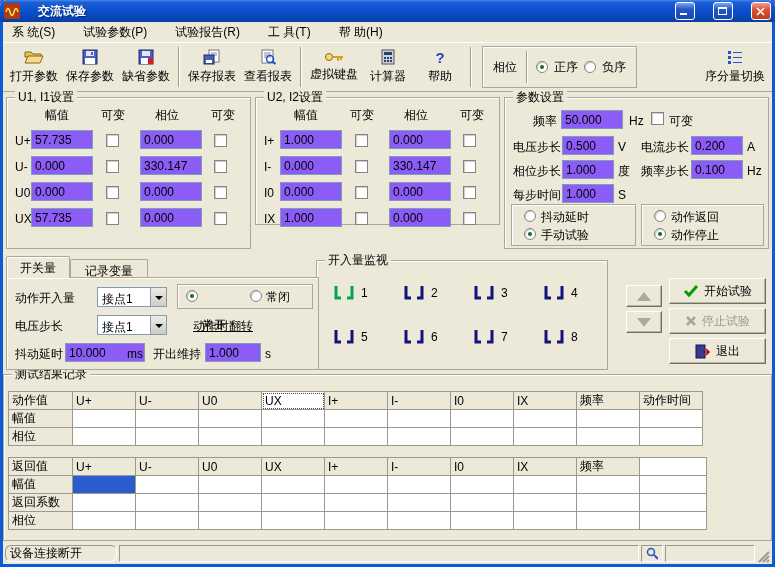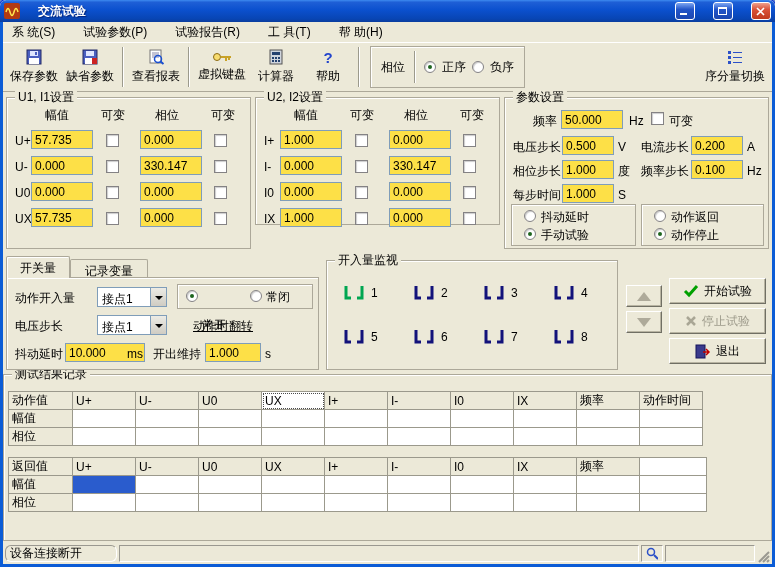--- a/index.html
+++ b/index.html
@@ -17,21 +17,21 @@
 .menubar{position:absolute;left:3px;top:22px;width:775px;height:20px;display:flex;align-items:center;}
 .mitem{padding:2px 9px;margin-right:10px;white-space:nowrap;}
 .toolbar{position:absolute;left:3px;top:42px;width:769px;height:50px;border-top:1px solid #fff;border-bottom:1px solid #ACA899;display:flex;align-items:center;padding:0 3px;}
 .tbtn{display:flex;flex-direction:column;align-items:center;justify-content:center;gap:3px;min-width:52px;height:44px;padding:2px 4px;white-space:nowrap;}
 .tsep{width:2px;height:40px;border-left:1px solid #9C9A8C;border-right:1px solid #fff;margin:0 4px;}
 .phasebox{display:flex;align-items:center;gap:6px;height:42px;border:1px solid #ACA899;box-shadow:inset 1px 1px 0 #fff;padding:0 10px;margin-left:6px;}
 .pdiv{width:1px;height:32px;background:#9C9A8C;box-shadow:1px 0 0 #fff;margin:0 3px;}
 .g{position:absolute;border:1px solid #ACA899;box-shadow:inset 1px 1px 0 #fff;}
 .gt{position:absolute;top:-8px;left:8px;background:#ECE9D8;padding:0 3px;line-height:15px;white-space:nowrap;}
 .lbl{position:absolute;white-space:nowrap;line-height:14px;}
-.txt{position:absolute;height:19px;border:1px solid #7F9DB9;background:#fde047;font-family:inherit;font-size:12px;padding:0 3px;}
+.txt{position:absolute;height:19px;border:1px solid #7F9DB9;background:#8b5cf6;font-family:inherit;font-size:12px;padding:0 3px;}
 .cb{display:inline-block;width:13px;height:13px;background:#fff;border:1px solid #848284;box-shadow:inset 1px 1px 1px rgba(0,0,0,.2);vertical-align:middle;}
 .rad{display:inline-block;position:relative;width:12px;height:12px;background:#fff;border:1px solid #848284;border-radius:50%;box-shadow:inset 1px 1px 1px rgba(0,0,0,.2);vertical-align:middle;}
 .rad.on::after{content:"";position:absolute;left:3px;top:3px;width:4px;height:4px;background:#1e651e;border-radius:50%;}
 .vrow{position:absolute;left:0;width:100%;height:22px;}
 .vrow .rl{position:absolute;left:8px;top:4px;}
 .vrow .a1{left:24px;top:0;width:62px;}
 .vrow .c1{position:absolute;left:99px;top:4px;}
 .vrow .a2{left:133px;top:0;width:62px;}
 .vrow .c2{position:absolute;left:207px;top:4px;}
 .dd{position:absolute;height:20px;background:#fff;border:1px solid #7F9DB9;}
@@ -91,38 +91,55 @@
   <div class="menubar">
     <span class="mitem">系 统(S)</span>
     <span class="mitem">试验参数(P)</span>
     <span class="mitem">试验报告(R)</span>
     <span class="mitem">工 具(T)</span>
     <span class="mitem">帮 助(H)</span>
   </div>
 
   <div class="toolbar">
     <div class="tbtn">
+      <svg width="20" height="15">
+          <path d="M1 2 h6 l2 2 h8 v3 H1z" fill="#E8C35A" stroke="#8B6914"></path>
+          <path d="M1 13 L4 6 h15 l-3 7z" fill="#F7DC8C" stroke="#8B6914"></path>
+        </svg>
+      <span>打开参数</span>
+    </div>
+    <div class="tbtn">
       <svg width="16" height="16">
           <rect x="1" y="1" width="14" height="14" fill="#4A5FC0" stroke="#222a66"></rect>
           <rect x="4" y="2" width="8" height="5" fill="#dfe6ff"></rect>
           <rect x="9" y="3" width="2" height="3" fill="#4A5FC0"></rect>
           <rect x="3" y="9" width="10" height="6" fill="#fff"></rect>
         </svg>
       <span>保存参数</span>
     </div>
     <div class="tbtn">
       <svg width="16" height="16">
           <rect x="1" y="1" width="14" height="14" fill="#4A5FC0" stroke="#222a66"></rect>
           <rect x="4" y="2" width="8" height="5" fill="#dfe6ff"></rect>
           <rect x="3" y="9" width="10" height="6" fill="#fff"></rect>
           <rect x="10" y="9" width="5" height="6" fill="#CC2222"></rect>
         </svg>
       <span>缺省参数</span>
     </div>
     <div class="tsep"></div>
+    <div class="tbtn">
+      <svg width="18" height="16">
+          <rect x="6" y="1" width="10" height="12" fill="#fff" stroke="#777"></rect>
+          <line x1="8" y1="4" x2="14" y2="4" stroke="#88a"></line>
+          <line x1="8" y1="6" x2="14" y2="6" stroke="#88a"></line>
+          <rect x="1" y="6" width="10" height="9" fill="#4A5FC0" stroke="#222a66"></rect>
+          <rect x="3" y="11" width="6" height="3" fill="#fff"></rect>
+        </svg>
+      <span>保存报表</span>
+    </div>
     <div class="tbtn">
       <svg width="18" height="16">
           <rect x="3" y="1" width="11" height="13" fill="#fff" stroke="#777"></rect>
           <line x1="5" y1="4" x2="12" y2="4" stroke="#88a"></line>
           <line x1="5" y1="6" x2="12" y2="6" stroke="#88a"></line>
           <line x1="5" y1="8" x2="12" y2="8" stroke="#88a"></line>
           <circle cx="11" cy="10" r="3.5" fill="none" stroke="#1a4fd0" stroke-width="1.5"></circle>
           <line x1="13.5" y1="12.5" x2="16.5" y2="15" stroke="#1a4fd0" stroke-width="2"></line>
         </svg>
       <span>查看报表</span>
@@ -314,21 +331,21 @@
     </div>
     <span class="lbl" style="left:186px;top:41px;text-decoration:underline;">动作时翻转</span>
     <span class="lbl" style="left:8px;top:69px;">抖动延时</span>
     <input class="txt" style="left: 58px; top: 65px; width: 80px;" value="10.000">
     <span class="lbl" style="left:120px;top:69px;">ms</span>
     <span class="lbl" style="left:146px;top:69px;">开出维持</span>
     <input class="txt" style="left: 198px; top: 65px; width: 56px;" value="1.000">
     <span class="lbl" style="left:258px;top:69px;">s</span>
   </div>
 
-  <div class="g" style="left:326px;top:260px;width:292px;height:110px;">
+  <div class="g" style="left:316px;top:260px;width:292px;height:110px;">
     <span class="gt">开入量监视</span>
     <div class="sw" style="left:14px;top:22px;">
         <svg class="swicon on" width="26" height="20">
           <path d="M5 3 V15 H10"></path>
           <path d="M21 3 V15 H16"></path>
         </svg>
         <span>1</span>
       </div>
     <div class="sw" style="left:84px;top:22px;">
         <svg class="swicon" width="26" height="20">
@@ -496,20 +513,33 @@
             <td></td>
             <td></td>
             <td></td>
             <td></td>
             <td></td>
             <td></td>
             <td></td>
             <td></td>
       </tr>
       <tr>
+        <td class="hd">返回系数</td>
+        <td></td>
+            <td></td>
+            <td></td>
+            <td></td>
+            <td></td>
+            <td></td>
+            <td></td>
+            <td></td>
+            <td></td>
+            <td></td>
+      </tr>
+      <tr>
         <td class="hd">相位</td>
         <td></td>
             <td></td>
             <td></td>
             <td></td>
             <td></td>
             <td></td>
             <td></td>
             <td></td>
             <td></td>

